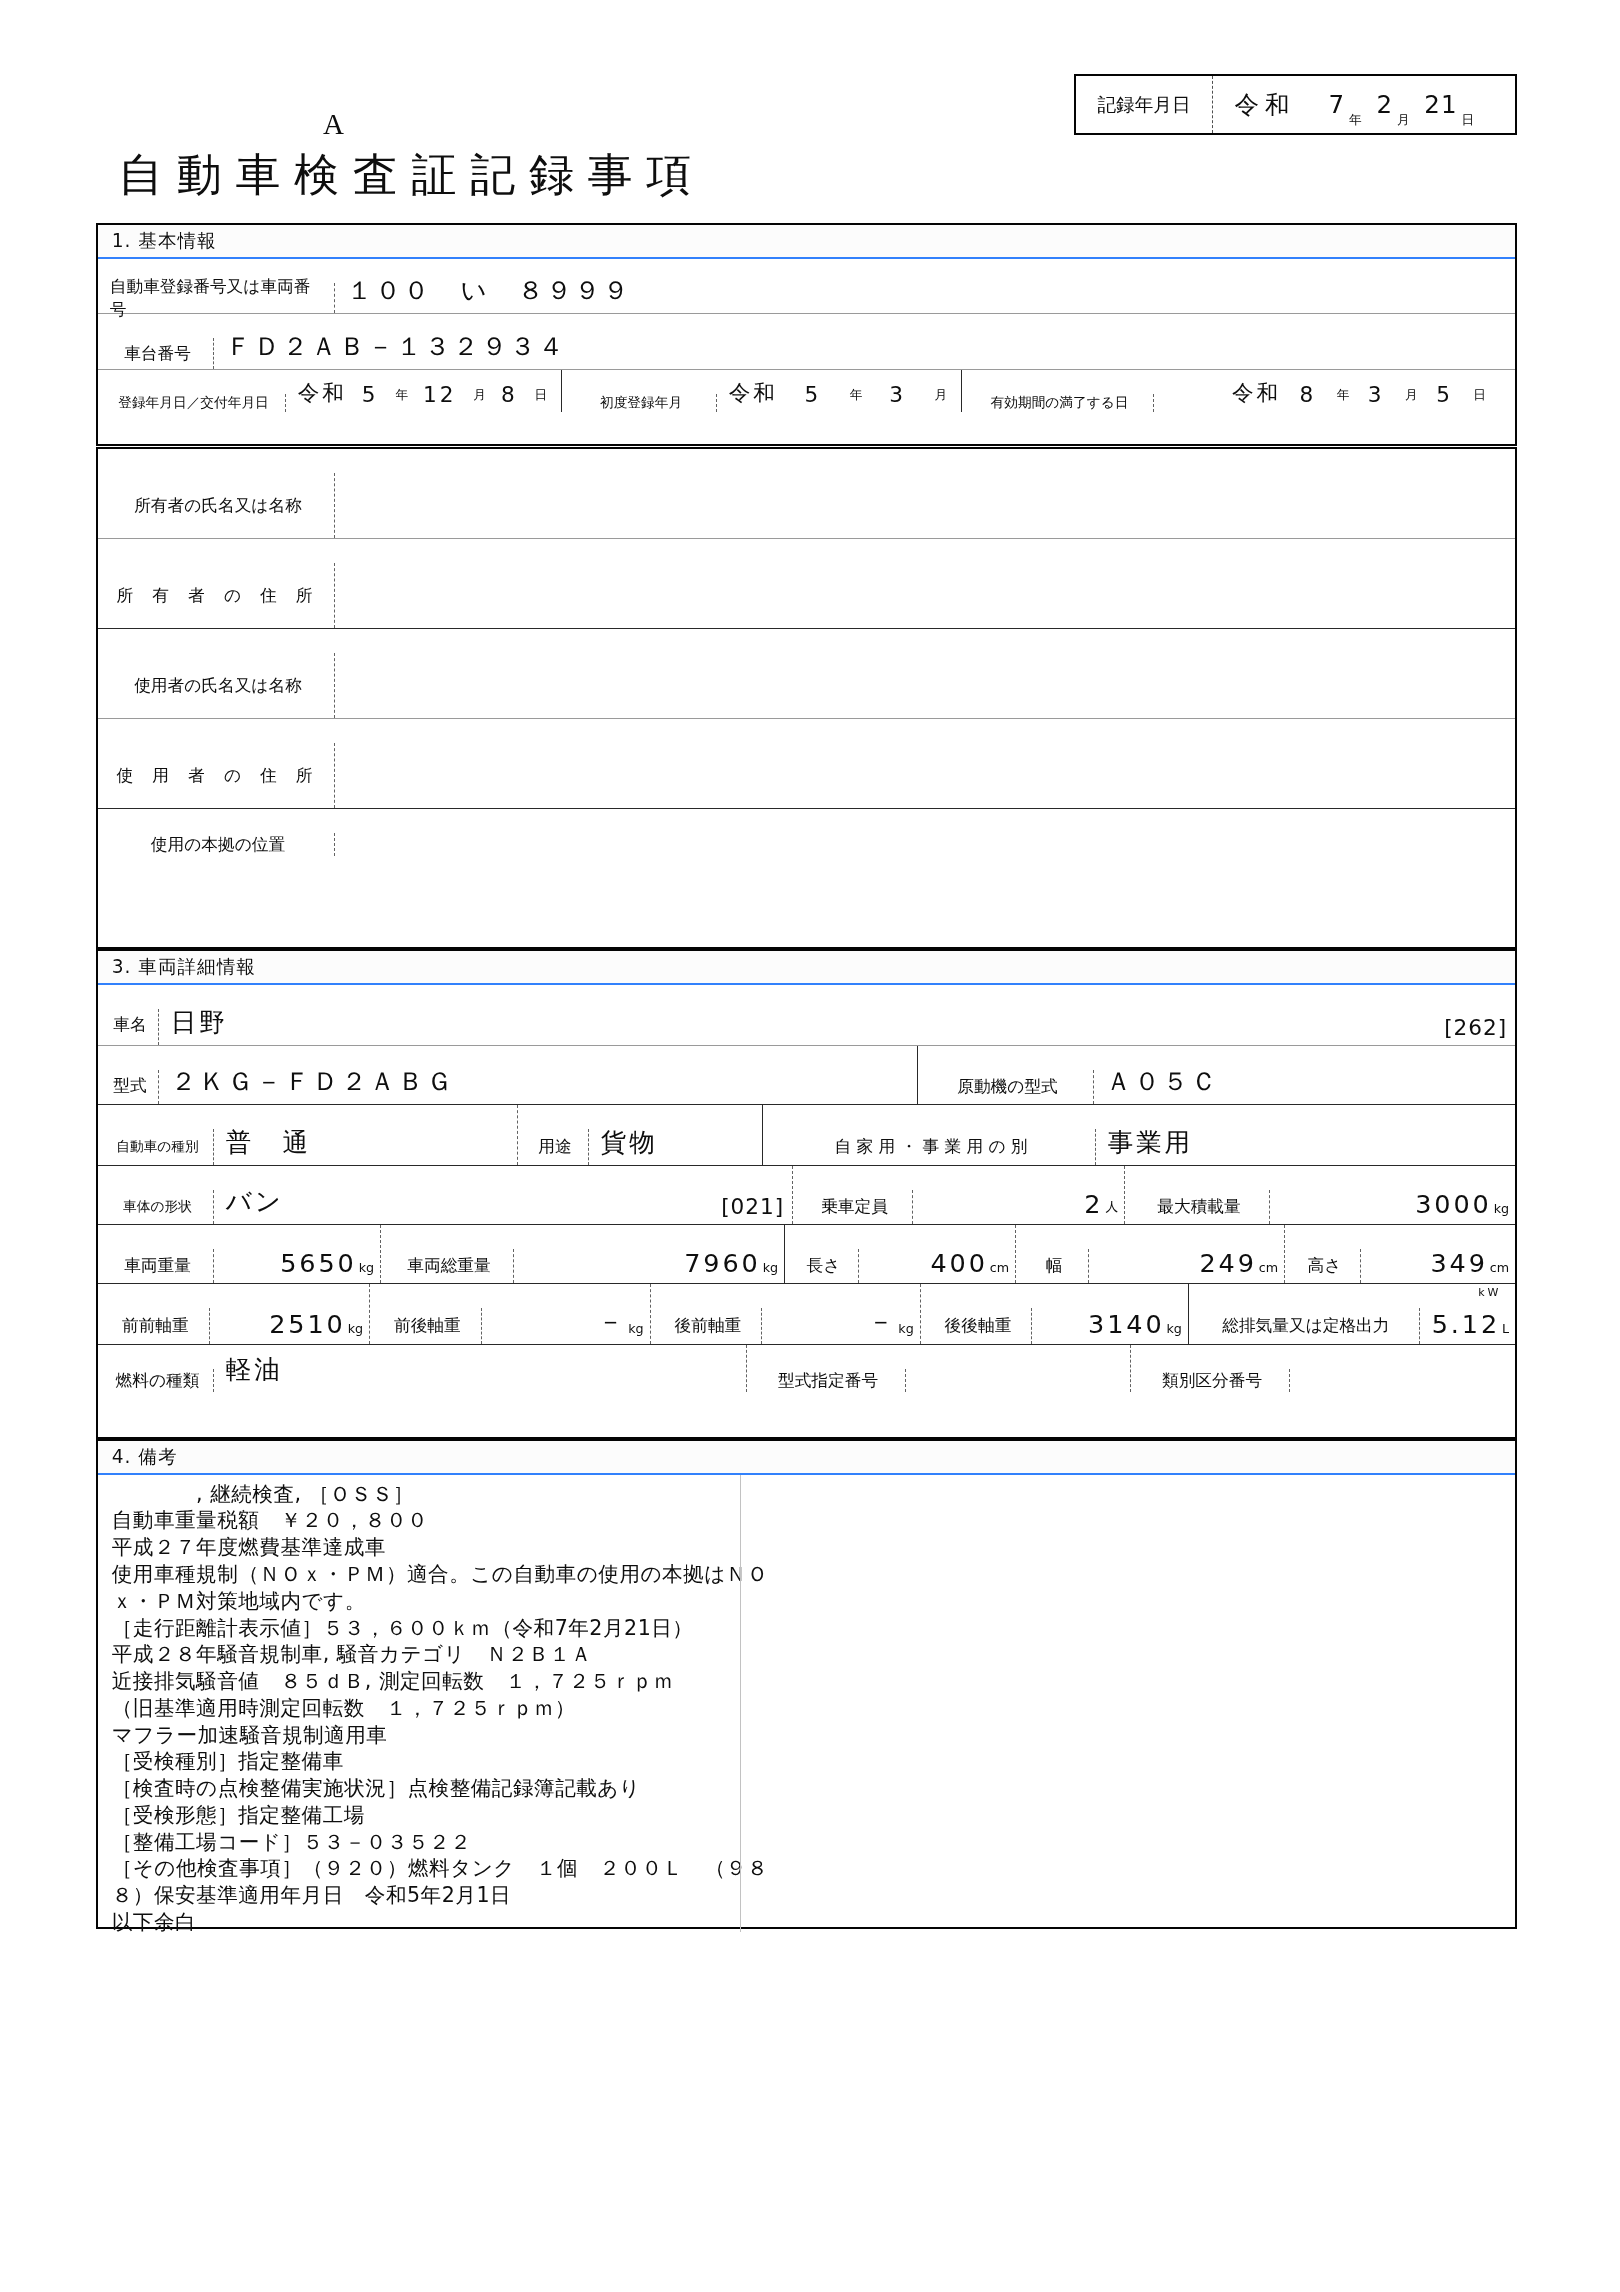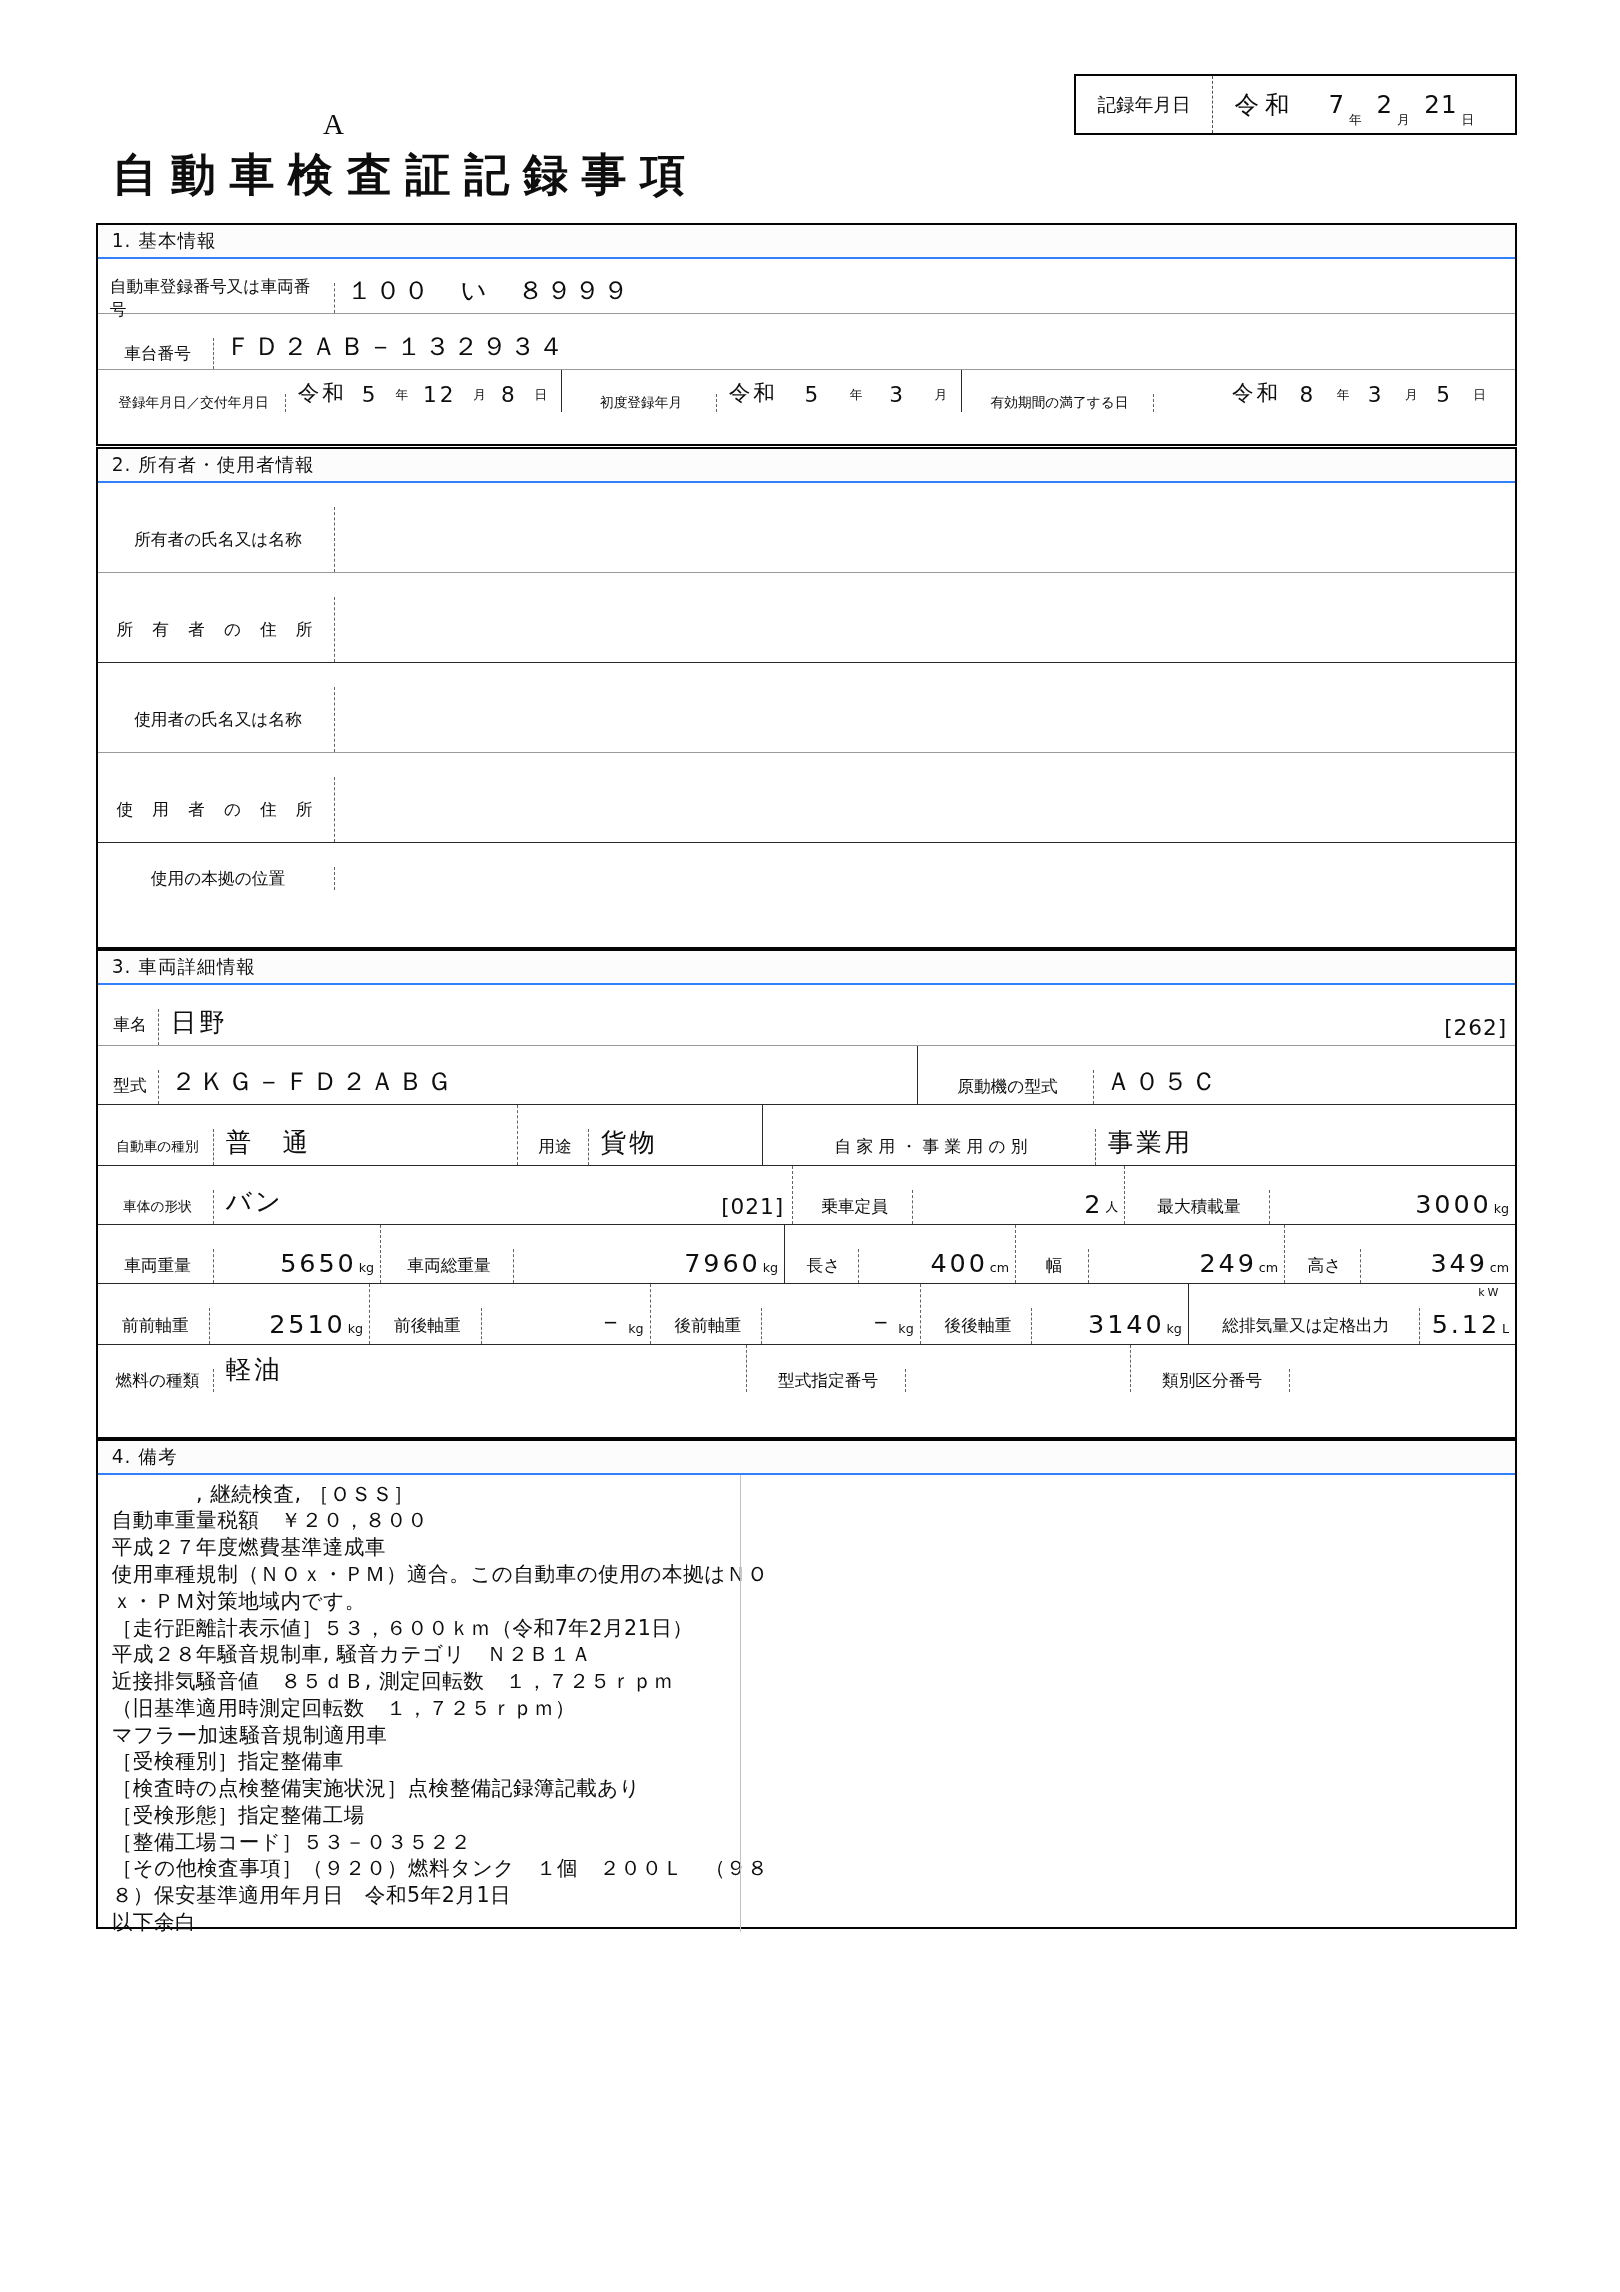--- a/index.html
+++ b/index.html
@@ -48,24 +48,24 @@
   .unit { font-size: 12.7px; margin: 0 13.7px 0 2px; align-self: flex-end; padding-bottom: 3.9px;}
 
   .mark-a {
     position: absolute;
     left: 323px; top: 108px;
     font-size: 29px;
     font-family: "Liberation Serif", serif;
   }
   .doc-title {
     position: absolute;
-    left: 112px; top: 145px;
+    left: 118px; top: 145px;
     font-size: 45px;
     letter-spacing: 13.7px;
-    font-weight: 700;
+    font-weight: 400;
     font-family: "DejaVu Sans", sans-serif;
   }
 
   
   .frame {
     position: absolute;
     border: 2px solid #111;
   }
   .sec-head {
     font-size: 18.6px;
@@ -192,21 +192,20 @@
         <span class="u">年</span>
         <span>3</span>
         <span class="u">月</span>
         <span>5</span>
         <span class="u">日</span>
       </div>
     </div>
   </div>
 
   <div class="frame" id="sec2">
-    <div class="sec-head">2. 所有者・使用者情報</div>
 
     <div class="row" style="height:90px">
       <div class="cell lbl" style="width:237px">所有者の氏名又は名称</div>
       <div class="cell val nb" style="flex:1"></div>
     </div>
     <div class="row solid" style="height:90px">
       <div class="cell lbl spread" style="width:237px">所 有 者 の 住 所</div>
       <div class="cell val nb" style="flex:1"></div>
     </div>
     <div class="row" style="height:90px">

